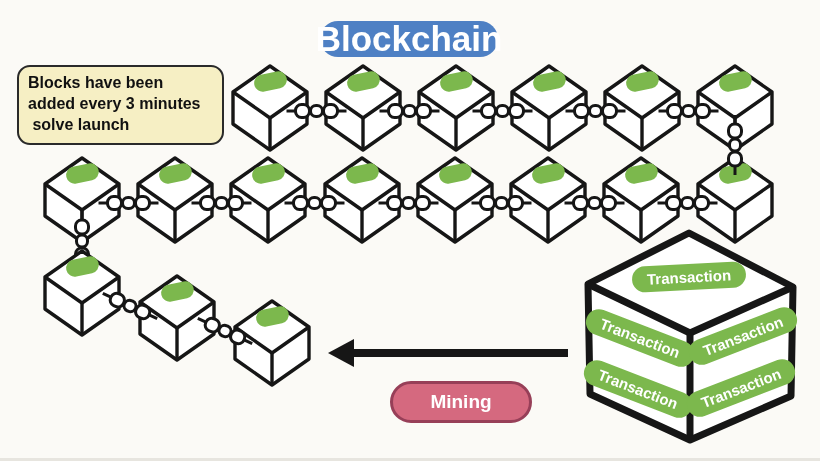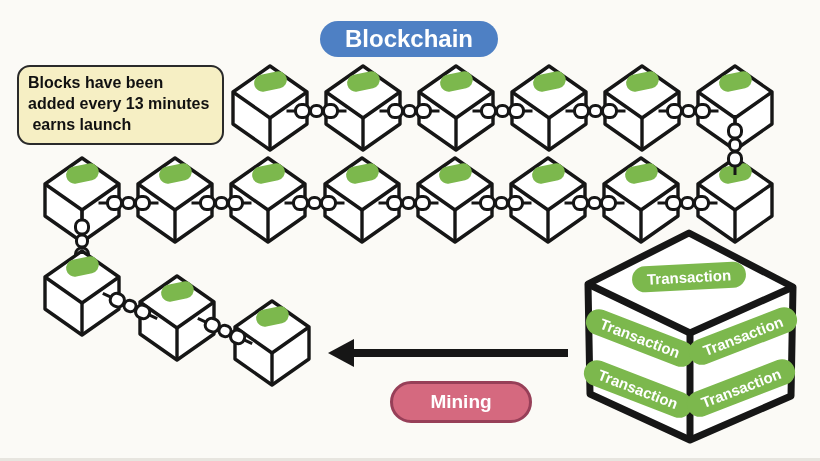--- a/index.html
+++ b/index.html
@@ -10,21 +10,21 @@
     overflow:hidden;
   }
   .stage{position:relative;width:820px;height:461px;}
   .stage svg{position:absolute;left:0;top:0;}
   .pill{
     position:absolute;display:flex;align-items:center;justify-content:center;
     font-weight:700;color:#ffffff;border-radius:22px;
   }
   .pill-blockchain{
     left:320px;top:21px;width:178px;height:36px;
-    background:var(--blue,#4e80c4);font-size:24px;
+    background:var(--blue,#4e80c4);font-size:35px;
   }
   .pill-mining{
     left:390px;top:381px;width:136px;height:36px;
     background:var(--pink,#d5697f);
     border:3px solid var(--pink_border,#973f58);
     font-size:19px;
   }
   .callout{
     position:absolute;box-sizing:border-box;
     background:var(--cream,#f6efc4);
@@ -141,22 +141,22 @@
       <use href="#tp" transform="translate(741,388) rotate(-21)"></use>
     </g>
   </svg>
 
   <div class="pill pill-blockchain">
     <span>Blockchain</span>
   </div>
 
   <div class="callout callout-launch">
     <div>Blocks have been</div>
-    <div>added every 13 minutes</div>
-    <div> earns launch</div>
+    <div>added every 3 minutes</div>
+    <div> solve launch</div>
   </div>
 
 
   <div class="pill pill-mining">
     <span>Mining</span>
   </div>
 
   <div class="bottom-edge"></div>
 </div>
 

